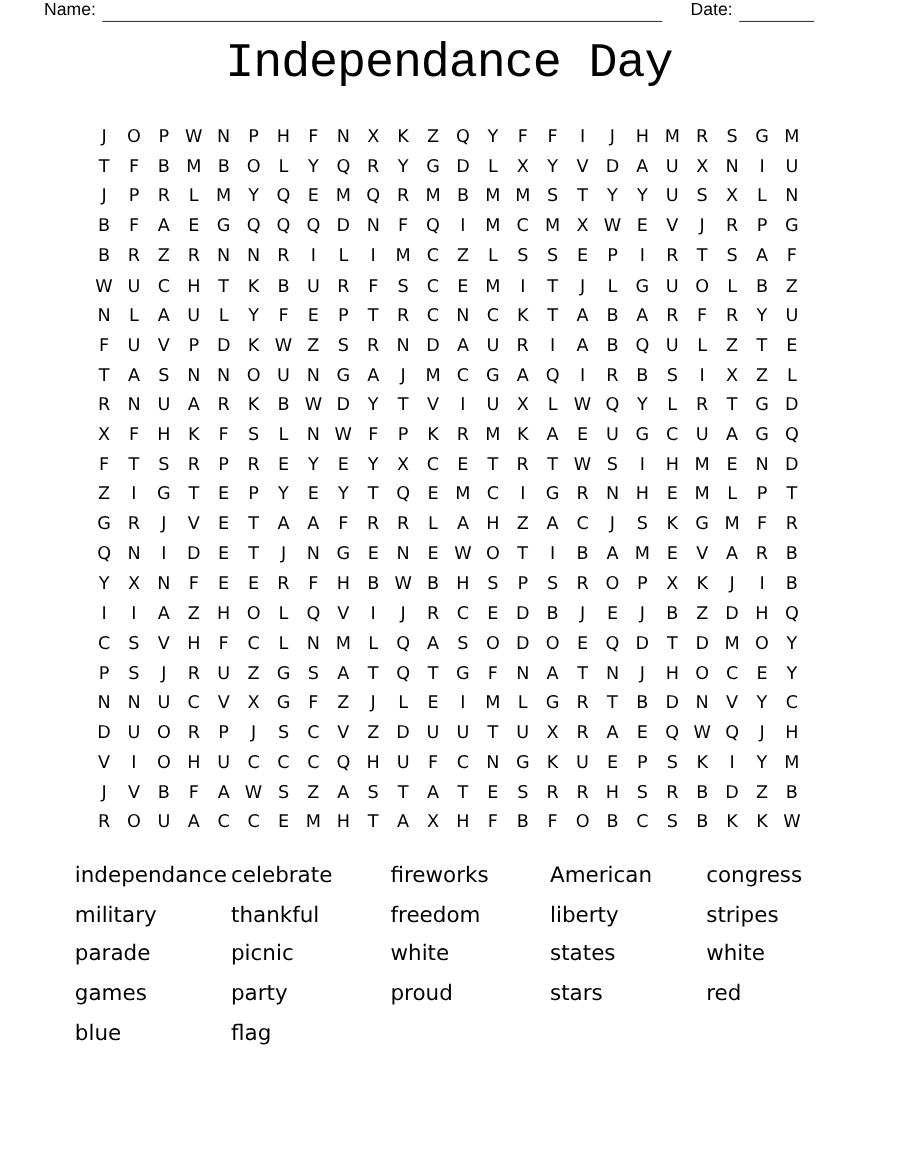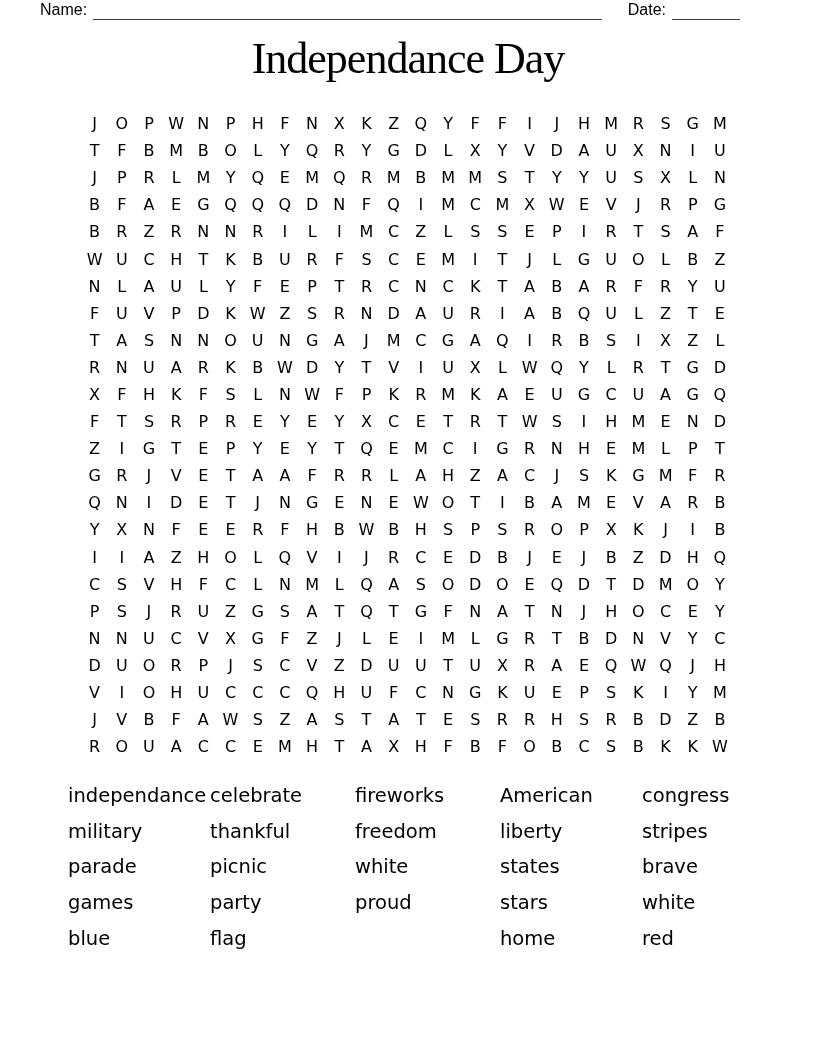--- a/index.html
+++ b/index.html
@@ -43,21 +43,21 @@
     width: 68px;
   }
   
   .title {
     position: absolute;
     top: 33px;
     left: 0;
     width: 816px;
     margin: 0;
     text-align: center;
-    font-family: Liberation Serif, serif;
+    font-family: Liberation Mono, monospace;
     font-size: 44px;
     font-weight: 500;
     letter-spacing: -1px;
     color: #000000;
   }
   
   .grid {
     position: absolute;
     left: 81px;
     top: 110px;
@@ -702,24 +702,22 @@
         <div class="word">fireworks</div>
         <div class="word">freedom</div>
         <div class="word">white</div>
         <div class="word">proud</div>
       </div>
       <div class="word-col">
         <div class="word">American</div>
         <div class="word">liberty</div>
         <div class="word">states</div>
         <div class="word">stars</div>
-        <div class="word">home</div>
       </div>
       <div class="word-col">
         <div class="word">congress</div>
         <div class="word">stripes</div>
-        <div class="word">brave</div>
         <div class="word">white</div>
         <div class="word">red</div>
       </div>
     </div>
 
 </div>
 
 </body></html>

